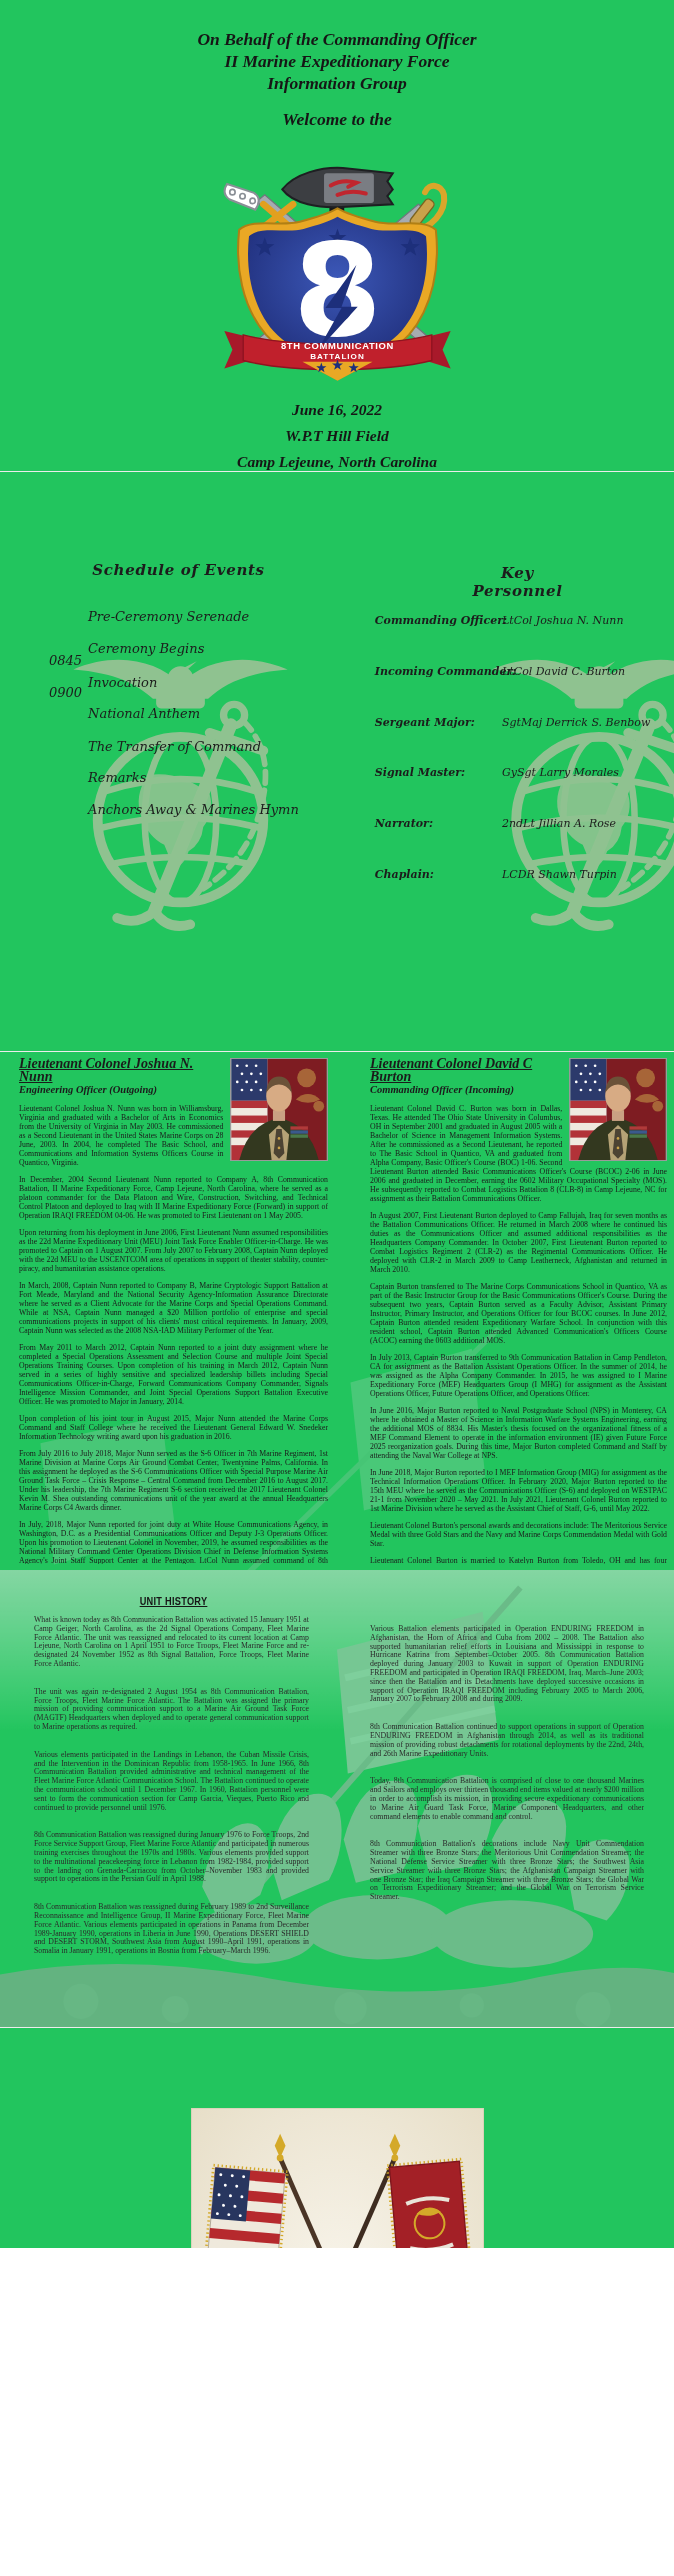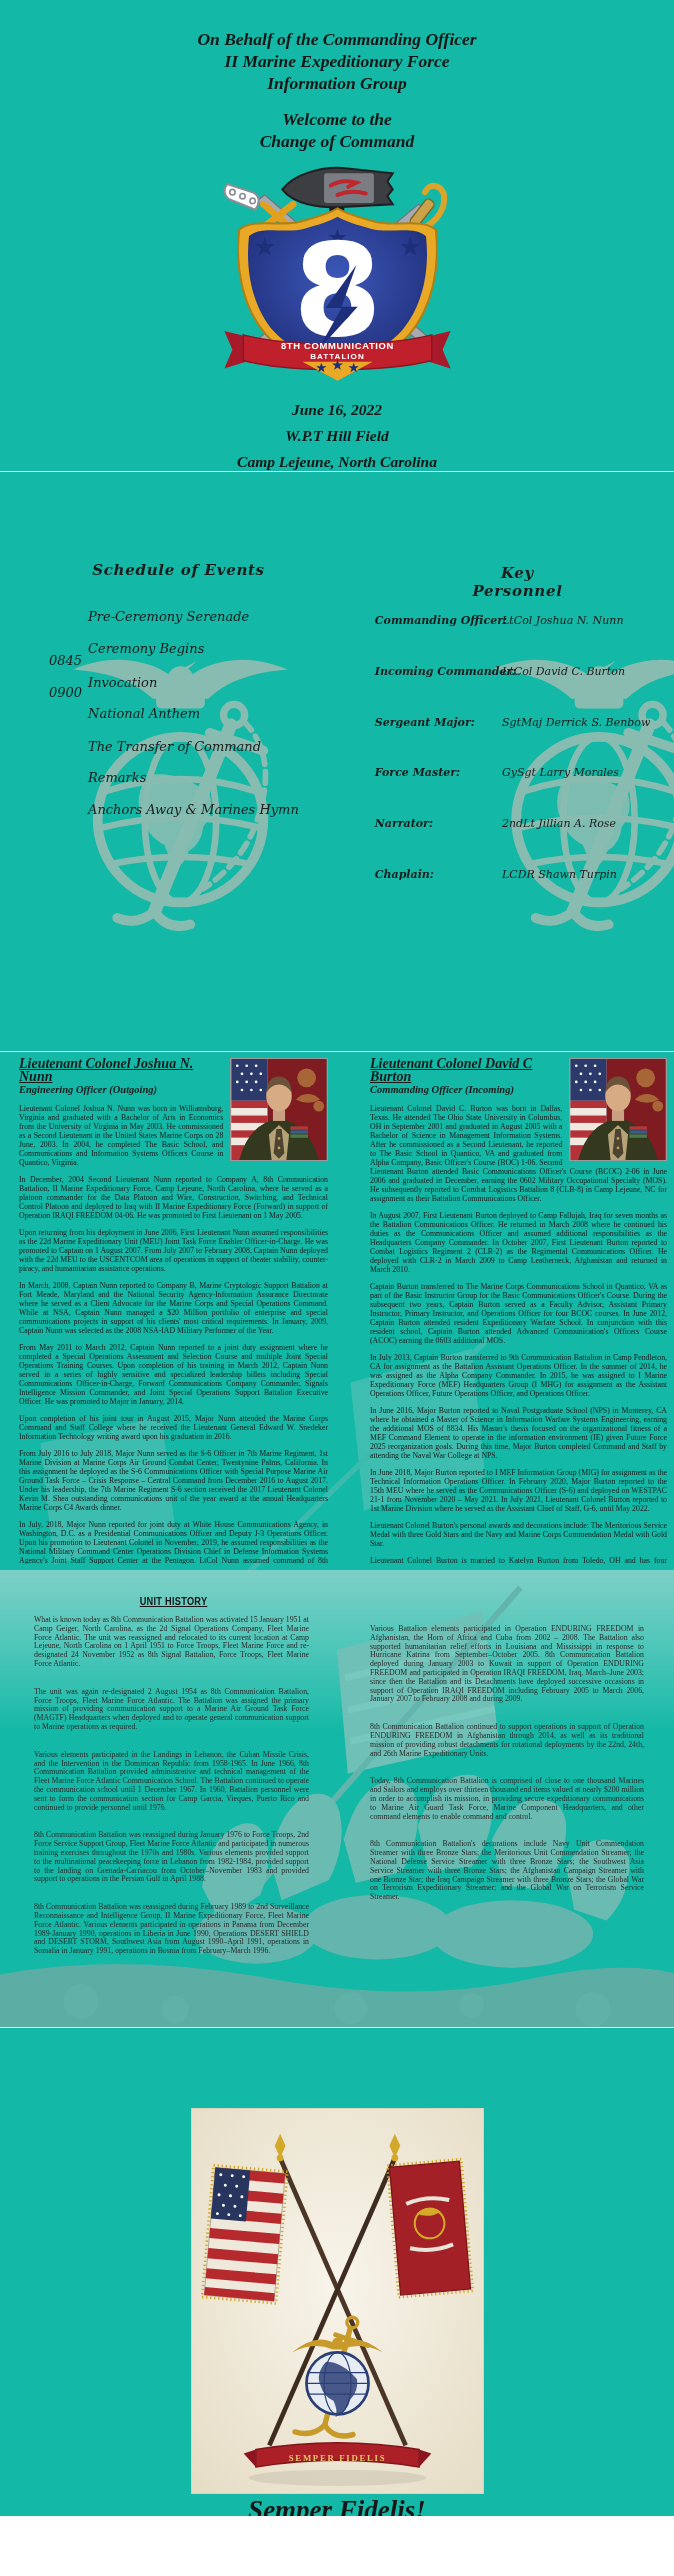--- a/index.html
+++ b/index.html
@@ -1,16 +1,16 @@
 <!DOCTYPE html>
 <html style="font-size:10.8px"><head>
 <meta charset="utf-8">
 <style>
   html,body{margin:0;padding:0;background:#fff;}
-  .doc{position:relative;width:674px;height:2516px;background:#14b8a6;overflow:hidden;
+  .doc{position:relative;width:674px;height:2248px;background:#22c55e;overflow:hidden;
        font-family:"Liberation Serif",serif;color:#161616;}
   .abs{position:absolute;}
   .ctr{text-align:center;}
   
   .cover-head{left:0;width:674px;font-style:italic;font-weight:700;font-size:17.5px;line-height:22px;}
   .crest{left:223px;top:165px;width:229px;height:224px;}
   .date-block{left:0;top:397px;width:674px;font-style:italic;font-weight:700;font-size:15.5px;line-height:26px;}
   
   .script{font-family:"DejaVu Serif",serif;font-style:italic;color:#1c1c1c;}
   .sched{left:27px;top:552px;width:303px;height:405px;}
@@ -164,21 +164,20 @@
     </defs>
   </svg>
 
   <div class="abs cover-head ctr" style="top:28px">
     <div>On Behalf of the Commanding Officer</div>
     <div>II Marine Expeditionary Force</div>
     <div>Information Group</div>
   </div>
   <div class="abs cover-head ctr" style="top:108px">
     <div>Welcome to the</div>
-    <div>Change of Command</div>
   </div>
 
   <svg class="abs crest" viewBox="0 0 340 332">
     <defs>
       <radialGradient id="ng" cx="50%" cy="40%" r="75%">
         <stop offset="0" stop-color="#3c58b8"></stop>
           <stop offset="1" stop-color="#1a266e"></stop>
       </radialGradient>
     </defs>
 
@@ -277,21 +276,21 @@
     </div>
     <div class="keyp-row" style="top:113px">
       <span class="keyp-role">Incoming Commander:</span>
       <span class="keyp-name">LtCol David C. Burton</span>
     </div>
     <div class="keyp-row" style="top:164px">
       <span class="keyp-role">Sergeant Major:</span>
       <span class="keyp-name">SgtMaj Derrick S. Benbow</span>
     </div>
     <div class="keyp-row" style="top:214px">
-      <span class="keyp-role">Force Master:</span>
+      <span class="keyp-role">Signal Master:</span>
       <span class="keyp-name">GySgt Larry Morales</span>
     </div>
     <div class="keyp-row" style="top:265px">
       <span class="keyp-role">Narrator:</span>
       <span class="keyp-name">2ndLt Jillian A. Rose</span>
     </div>
     <div class="keyp-row" style="top:316px">
       <span class="keyp-role">Chaplain:</span>
       <span class="keyp-name">LCDR Shawn Turpin</span>
     </div>

